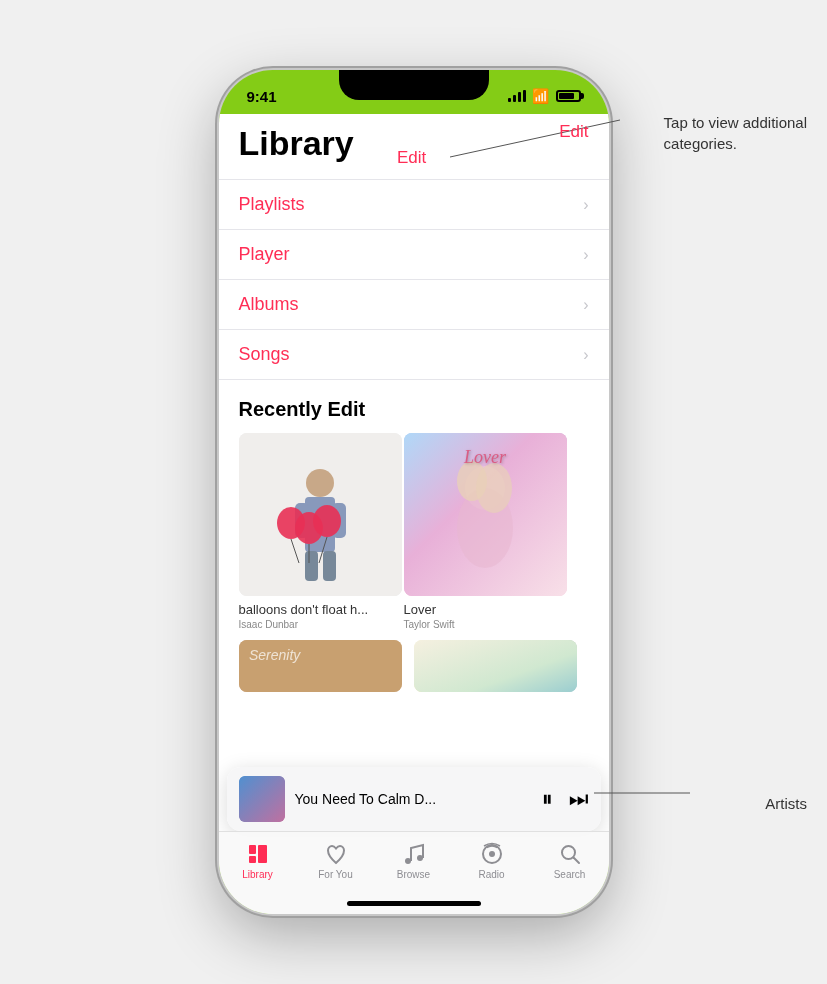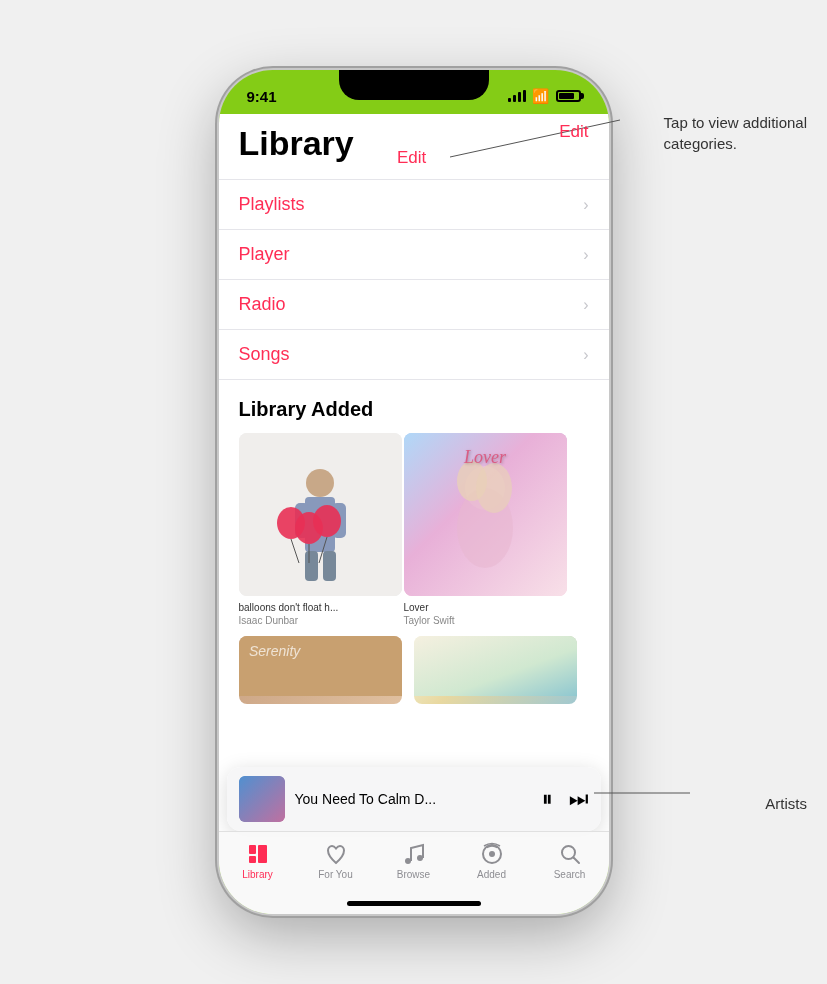--- a/index.html
+++ b/index.html
@@ -213,42 +213,42 @@
       display: flex;
       align-items: center;
       justify-content: center;
       font-style: italic;
       font-size: 22px;
       color: #fff;
       text-shadow: 1px 1px 3px rgba(0,0,0,0.3);
     }
 
     .album-name {
-      font-size: 10px;
+      font-size: 13px;
       color: #333;
       margin-top: 6px;
       white-space: nowrap;
       overflow: hidden;
       text-overflow: ellipsis;
     }
     .album-artist {
       font-size: 10px;
       color: #888;
       margin-top: 2px;
     }
 
     
     .album-grid-row2 {
       display: flex;
       gap: 12px;
       padding: 10px 20px 0;
     }
     .album-partial {
       width: 163px;
-      height: 68px;
+      height: 52px;
       border-radius: 8px;
       overflow: hidden;
     }
     .album-partial-1 {
       background: linear-gradient(135deg, #c8a080 0%, #e0c0a0 100%);
     }
     .album-partial-2 {
       background: linear-gradient(135deg, #f5f5dc 0%, #e8d8a0 40%, #a0c8d0 100%);
     }
 
@@ -378,30 +378,30 @@
     <div class="library-list">
       <div class="library-item">
         <span class="library-item-label">Playlists</span>
         <span class="library-item-chevron">›</span>
       </div>
       <div class="library-item">
         <span class="library-item-label">Player</span>
         <span class="library-item-chevron">›</span>
       </div>
       <div class="library-item">
-        <span class="library-item-label">Radio</span>
+        <span class="library-item-label">Albums</span>
         <span class="library-item-chevron">›</span>
       </div>
       <div class="library-item">
         <span class="library-item-label">Songs</span>
         <span class="library-item-chevron">›</span>
       </div>
     </div>
 
-    <div class="recently-added-title">Library Added</div>
+    <div class="recently-added-title">Recently Edit</div>
 
     <div class="album-grid">
 
       <div class="album-item">
         <div class="album-art album-art-balloons">
 
           <svg width="163" height="163" viewBox="0 0 163 163">
             <rect width="163" height="163" fill="#f0eeec"></rect>
 
             <ellipse cx="81" cy="50" rx="14" ry="14" fill="#c8a888"></ellipse>
@@ -513,21 +513,21 @@
         </svg>
         <span class="tab-label">Browse</span>
       </div>
       <div class="tab-item">
         <svg width="24" height="24" viewBox="0 0 24 24">
           <circle cx="12" cy="12" r="9" fill="none" stroke="#8e8e93" stroke-width="2"></circle>
           <circle cx="12" cy="12" r="3" fill="#8e8e93"></circle>
           <path d="M6.5 5.5 Q12 2 17.5 5.5" fill="none" stroke="#8e8e93" stroke-width="2"></path>
           <path d="M4 4 Q12 -1 20 4" fill="none" stroke="#8e8e93" stroke-width="1.5"></path>
         </svg>
-        <span class="tab-label">Added</span>
+        <span class="tab-label">Radio</span>
       </div>
       <div class="tab-item">
         <svg width="24" height="24" viewBox="0 0 24 24">
           <circle cx="10.5" cy="10.5" r="6.5" fill="none" stroke="#8e8e93" stroke-width="2"></circle>
           <line x1="15.5" y1="15.5" x2="21" y2="21" stroke="#8e8e93" stroke-width="2" stroke-linecap="round"></line>
         </svg>
         <span class="tab-label">Search</span>
       </div>
     </div>
 

